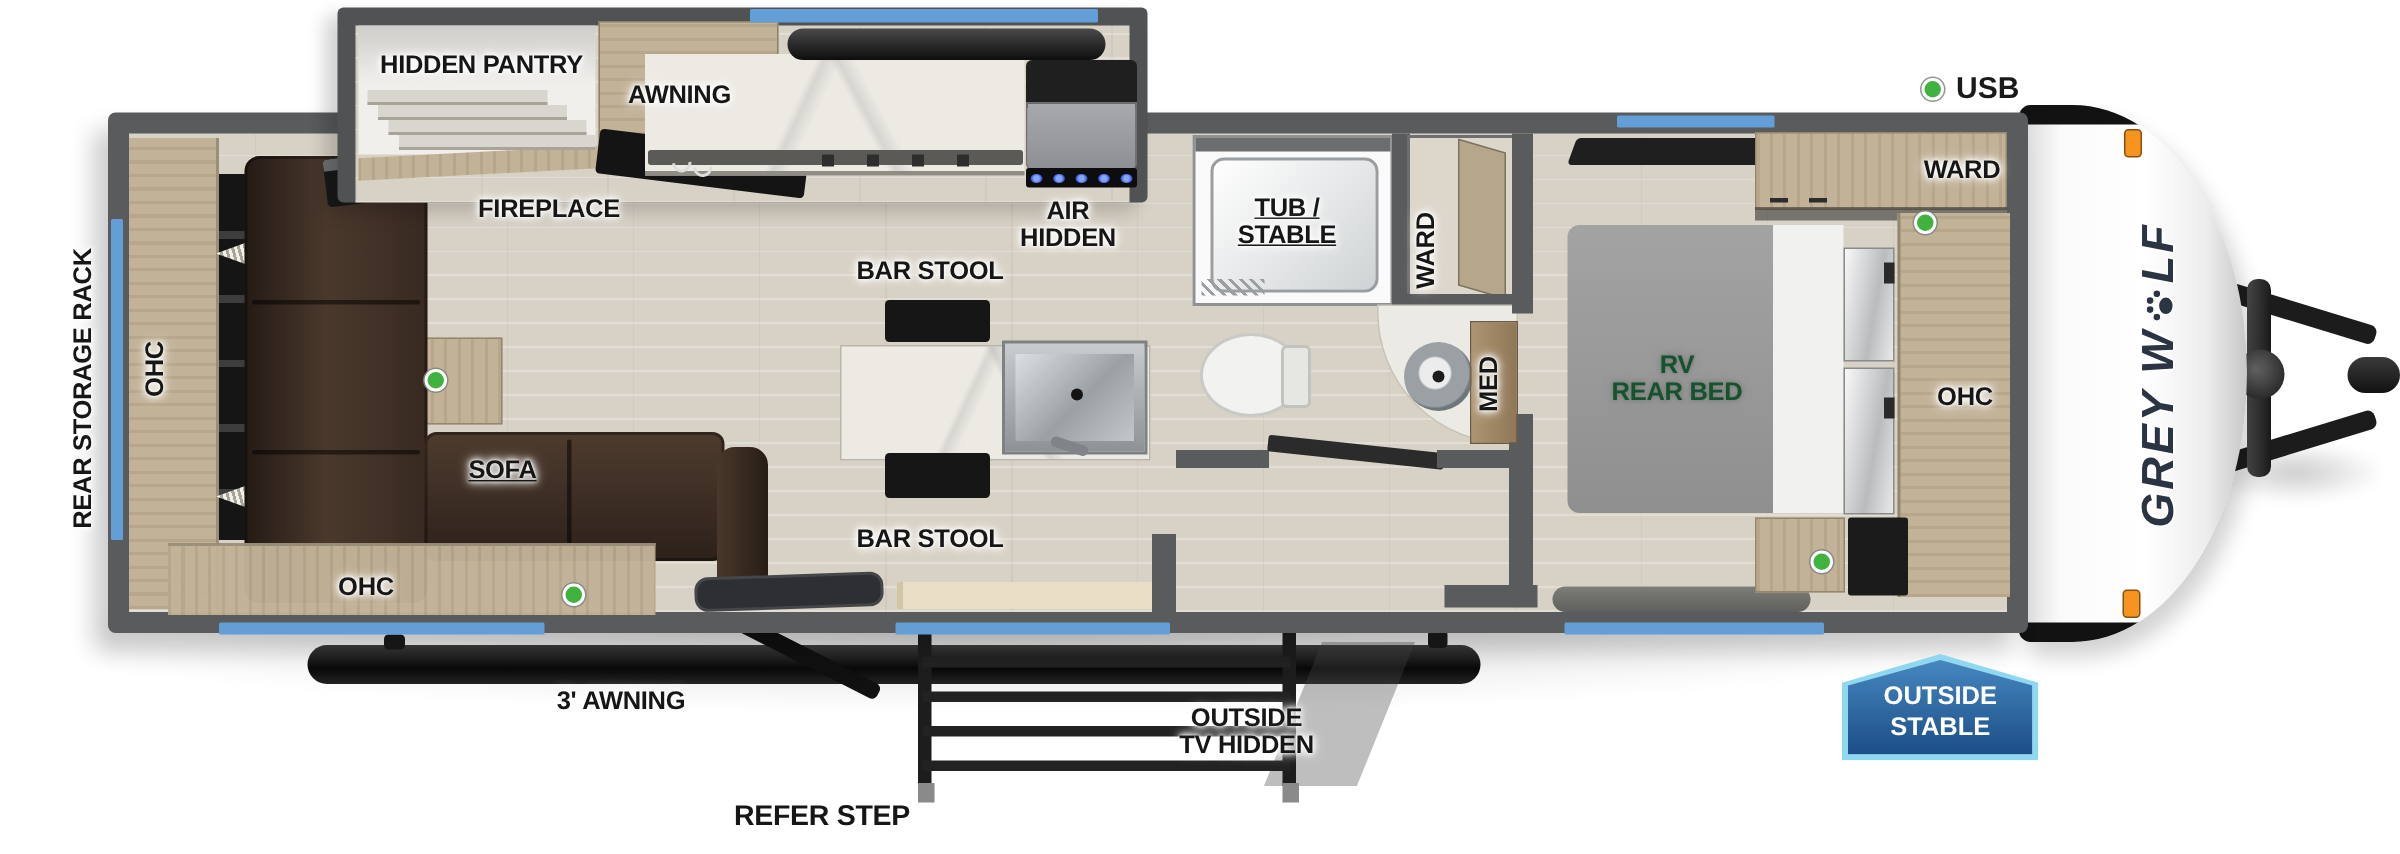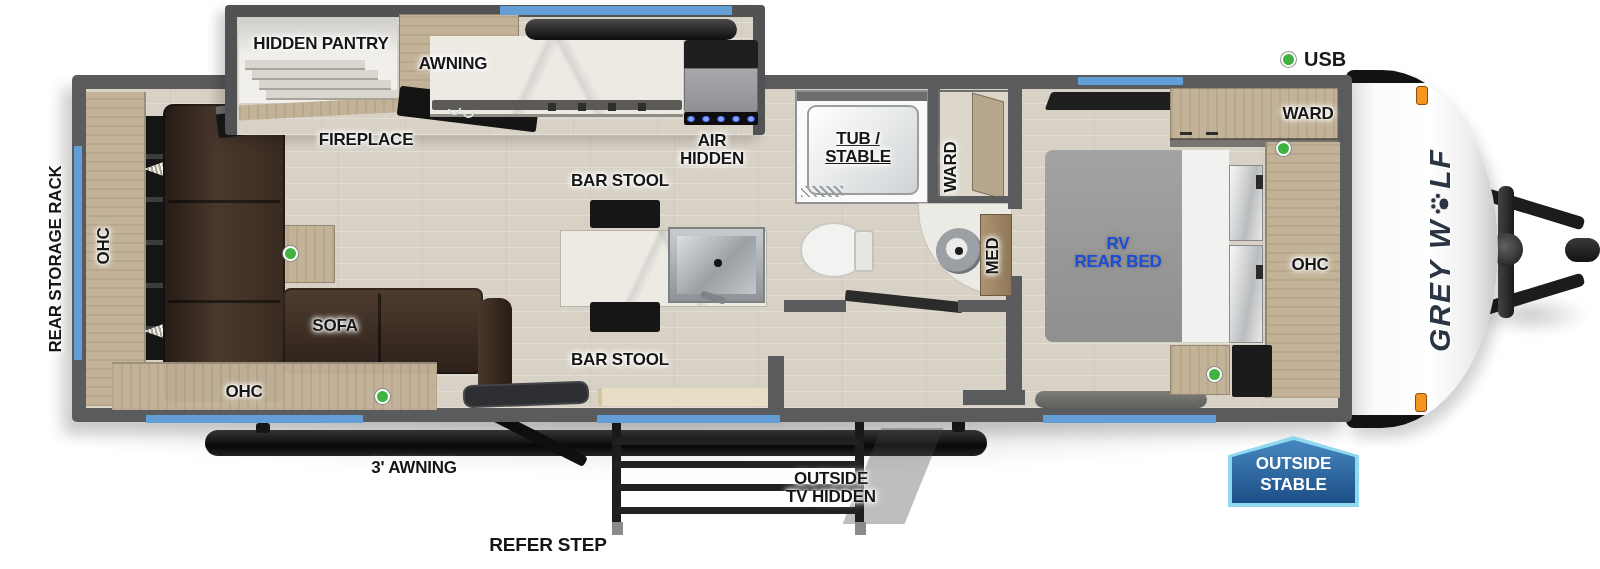--- a/index.html
+++ b/index.html
@@ -4,21 +4,21 @@
 <style>
   html,body{margin:0;padding:0;background:#fff;font-family:"Liberation Sans",sans-serif;}
   .stage{position:relative;width:1600px;height:569px;background:#fff;overflow:hidden;}
   .abs{position:absolute;}
   
   .lbl{position:absolute;transform:translate(-50%,-50%);font-weight:700;font-size:17px;color:#161616;
        letter-spacing:-0.2px;white-space:nowrap;line-height:1.06;text-align:center;z-index:40;
        text-shadow:0 0 2px #fff,0 0 4px #fff,0 0 6px #fff,0 0 9px #fff;}
   .lbl.v{transform:translate(-50%,-50%) rotate(-90deg);}
   .lbl span{display:block;}
-  .lbl.white{color:#1d4ed8;text-shadow:0 0 3px rgba(110,110,110,.85),0 0 6px rgba(130,130,130,.6);}
+  .lbl.white{color:#14532d;text-shadow:0 0 3px rgba(110,110,110,.85),0 0 6px rgba(130,130,130,.6);}
   
   .wall{position:absolute;background:#595b5d;}
   .floor{position:absolute;background:#d8d1c5;
      background-image:repeating-linear-gradient(0deg,rgba(255,255,255,.28) 0 1px,transparent 1px 16px),
                       repeating-linear-gradient(90deg,rgba(90,75,55,.06) 0 1px,transparent 1px 84px);}
   .win{position:absolute;background:#639fd6;z-index:22;border-radius:1px;}
   .dot{position:absolute;width:15px;height:15px;border-radius:50%;background:#3fb23f;border:2px solid #fff;
        box-shadow:0 0 0 1px rgba(125,135,125,.85);z-index:35;box-sizing:border-box;}
   .wood{background:#c2b298;background-image:repeating-linear-gradient(90deg,rgba(120,95,60,.14) 0 2px,transparent 2px 9px);}
   .woodv{background:#c2b298;background-image:repeating-linear-gradient(0deg,rgba(120,95,60,.14) 0 2px,transparent 2px 9px);}
@@ -236,21 +236,21 @@
   <div class="lbl v" style="left:104px;top:246px;">OHC</div>
   <div class="lbl" style="left:321px;top:44px;">HIDDEN PANTRY</div>
   <div class="lbl" style="left:453px;top:64px;">AWNING</div>
   <div class="lbl" style="left:366px;top:140px;">FIREPLACE</div>
   <div class="lbl" style="left:712px;top:150px;">
     <span>AIR</span>
     <span>HIDDEN</span>
   </div>
   <div class="lbl" style="left:620px;top:181px;">BAR STOOL</div>
   <div class="lbl" style="left:620px;top:360px;">BAR STOOL</div>
-  <div class="lbl" style="left:335px;top:326px;">SOFA</div>
+  <div class="lbl" style="left:335px;top:314px;text-decoration:underline;">SOFA</div>
   <div class="lbl" style="left:244px;top:392px;">OHC</div>
   <div class="lbl" style="left:858px;top:148px;text-decoration:underline;">
     <span>TUB /</span>
     <span>STABLE</span>
   </div>
   <div class="lbl v" style="left:951px;top:167px;">WARD</div>
   <div class="lbl v" style="left:993px;top:256px;">MED</div>
   <div class="lbl white" style="left:1118px;top:253px;">
     <span>RV</span>
     <span>REAR BED</span>

